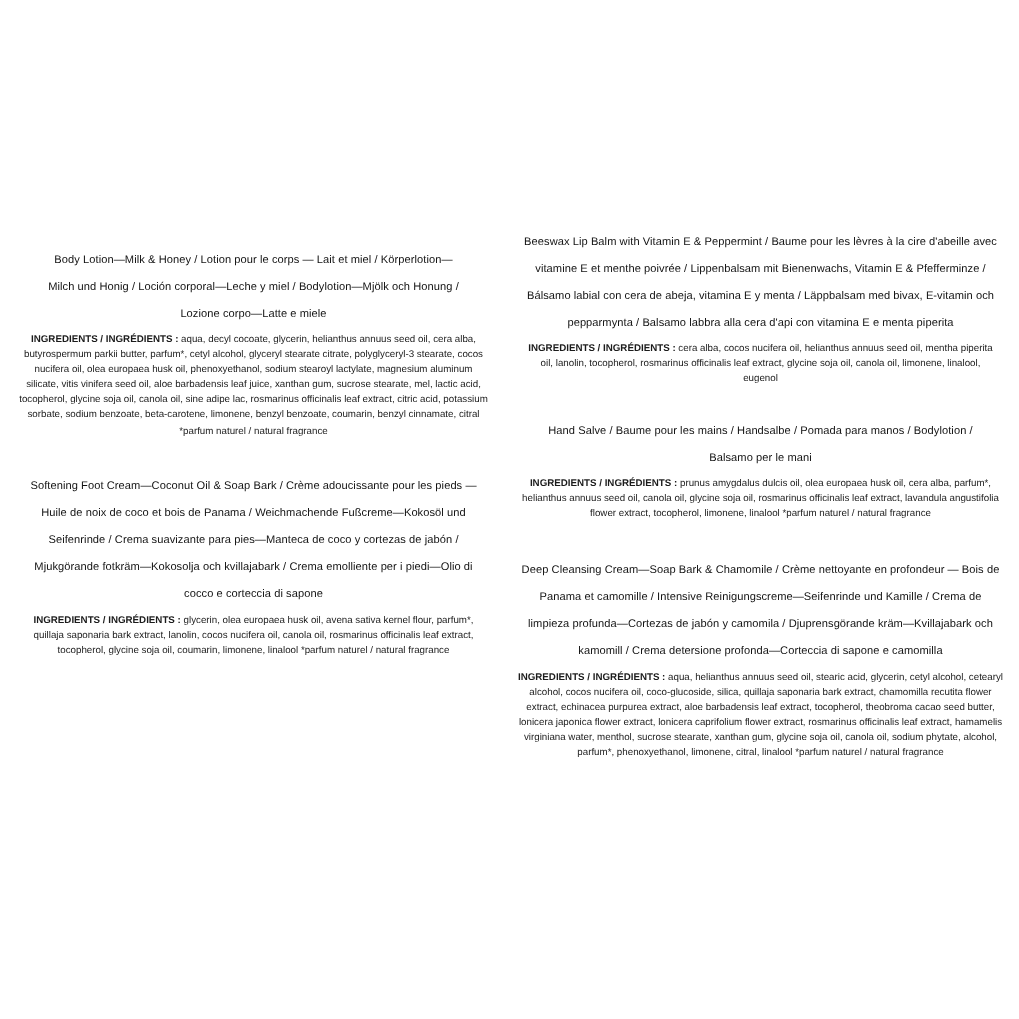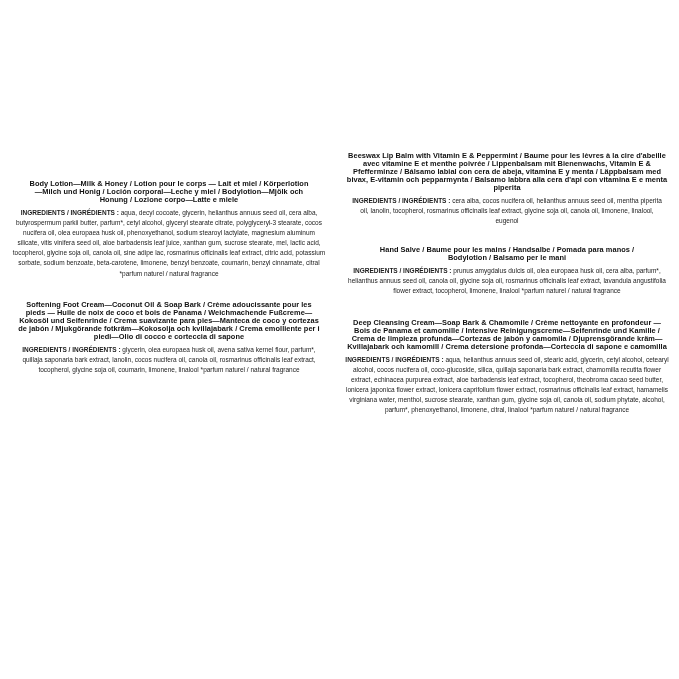--- a/index.html
+++ b/index.html
@@ -19,36 +19,36 @@
     width: 679px;
     height: 679px;
     box-sizing: border-box;
   }
   .col {
     position: absolute;
     box-sizing: border-box;
   }
   .col-left {
     left: 8px;
-    top: 180px;
+    top: 164px;
     width: 322px;
   }
   .col-right {
     left: 340px;
     top: 152px;
     width: 334px;
   }
   .block {
     margin-bottom: 14px;
     text-align: center;
   }
   .block-title {
     font-size: 7.4px;
-    line-height: 8px;
-    font-weight: bold;
+    line-height: 18px;
+    font-weight: normal;
     color: #111111;
     letter-spacing: 0.05px;
     margin: 0 0 4px 0;
     padding: 0 6px;
   }
   .block-ing {
     font-size: 6.5px;
     line-height: 10.1px;
     color: #1b1b1b;
     margin: 0;

